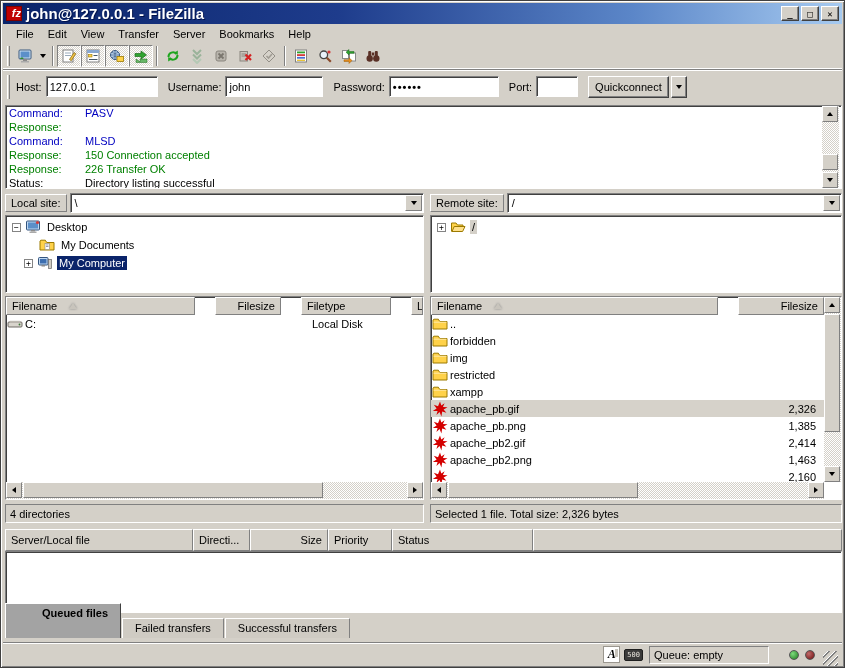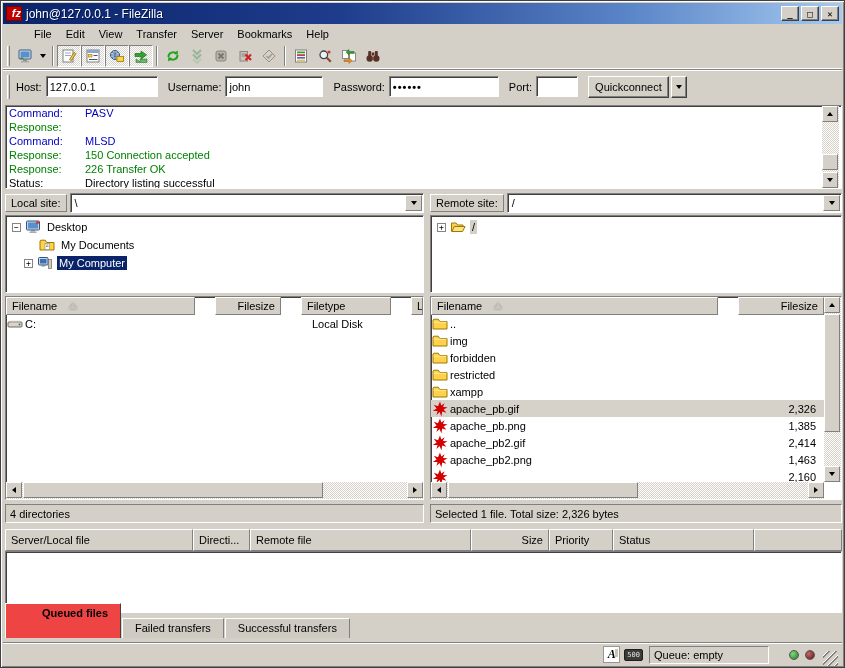--- a/index.html
+++ b/index.html
@@ -15,26 +15,26 @@
       linear-gradient(45deg,#fff 25%,transparent 25%,transparent 75%,#fff 75%),
       linear-gradient(45deg,#fff 25%,transparent 25%,transparent 75%,#fff 75%);
       background-size:2px 2px; background-position:0 0,1px 1px; background-color:#D4D0C8; }
 
   
   #titlebar { position:absolute; left:2px; top:2px; width:839px; height:21px;
       background:linear-gradient(90deg,#0A246A 0%,#1E3C8C 40%,#5B86C8 75%,#A6CAF0 100%);
       display:flex; align-items:center; padding:0 3px; }
   #fz-logo { width:16px; height:15px; background:#C00000; border:1px solid #7d0000; color:#fff;
       font-weight:bold; font-style:italic; font-size:11px; line-height:13px; text-align:right; margin-right:4px; }
-  #title-text { color:#fff; font-weight:normal; font-size:12px; flex:1; text-shadow:1px 1px 0 #00124a; }
+  #title-text { color:#fff; font-weight:bold; font-size:15px; flex:1; text-shadow:1px 1px 0 #00124a; }
   .tb-btn { width:18px; height:15px; margin-left:2px; display:flex; align-items:center; justify-content:center;
       font-size:9px; font-weight:bold; font-family:"DejaVu Sans Mono",monospace; color:#000; }
 
   
-  #menubar { position:absolute; left:2px; top:23px; width:839px; height:19px; display:flex; align-items:center; padding-left:24px; }
+  #menubar { position:absolute; left:2px; top:23px; width:839px; height:19px; display:flex; align-items:center; padding-left:6px; }
   .menu-item { padding:2px 7px; }
 
   
   #toolbar { position:absolute; left:2px; top:42px; width:839px; height:26px; display:flex; align-items:center; padding-left:3px; border-bottom:1px solid #fff; }
   .tgrip { width:3px; height:20px; margin:0 3px 0 1px; border-left:1px solid #fff; border-right:1px solid #808080; }
   .tsep { width:2px; height:20px; margin:0 3px; border-left:1px solid #808080; border-right:1px solid #fff; }
   .tbtn { width:24px; height:22px; display:flex; align-items:center; justify-content:center; border:1px solid transparent; }
   .tbtn.pressed { border-color:#808080 #fff #fff #808080; background-image:
       linear-gradient(45deg,#fff 25%,transparent 25%,transparent 75%,#fff 75%),
       linear-gradient(45deg,#fff 25%,transparent 25%,transparent 75%,#fff 75%);
@@ -111,21 +111,21 @@
       display:flex; align-items:center; padding-left:4px; }
   #local-status { left:4px; width:419px; } #remote-status { left:429px; width:412px; }
 
   
   #queue-header { position:absolute; left:4px; top:528px; width:837px; height:22px; display:flex; }
   #queue-header .hcell { height:22px; }
   #queue-body { position:absolute; left:4px; top:550px; width:837px; height:62px; background:#fff;
       border:1px solid; border-color:#808080 #fff #fff #808080; box-shadow:inset 1px 1px 0 #404040; }
   #tabs { position:absolute; left:4px; top:614px; height:23px; display:flex; align-items:flex-end; }
   .tab { height:20px; padding:3px 12px 0; margin-right:1px; background:#CFCBC3; border:1px solid; border-color:#fff #808080 #808080 #fff; border-bottom:none; }
-  .tab.active { height:35px; background:#ef4444; font-weight:bold; border-color:#fff #404040 transparent #fff;padding-left:36px; }
+  .tab.active { height:35px; background:#a3a3a3; font-weight:bold; border-color:#fff #404040 transparent #fff;padding-left:36px; }
 
   
   #statusbar { position:absolute; left:2px; top:641px; width:839px; height:24px; border-top:1px solid #808080; box-shadow:inset 0 1px 0 #fff;
       display:flex; align-items:center; justify-content:flex-end; padding-right:4px; }
   #dt-icon { width:17px; height:17px; background:#fff; border:1px solid #9a968e; font-family:"Liberation Serif",serif; font-style:italic;
       font-weight:bold; font-size:12px; text-align:center; line-height:15px; margin-right:4px; position:relative; }
   #dt-icon::after { content:""; position:absolute; right:1px; top:2px; width:3px; height:8px; background:#c8c4bc; }
   #speed-badge { height:12px; padding:0 2px; background:#3A3A3A; border:1px solid #1e1e1e; border-radius:2px; color:#E8E4DC;
       font-size:7px; line-height:10px; font-family:"DejaVu Sans Mono",monospace; margin-right:6px; }
   #queue-status { width:120px; height:18px; border:1px solid; border-color:#808080 #fff #fff #808080; display:flex; align-items:center; padding-left:4px; margin-right:14px; }
@@ -451,29 +451,29 @@
             <path d="M1.6 6.2 L14.4 6.2" stroke="#FFE9A8"></path>
           </svg>
         <span class="fcell" style="width:268px;">..</span>
         <span class="fcell" style="flex:1;text-align:right;padding-right:8px;"></span>
       </div>
       <div class="frow">
         <svg class="fic" viewBox="0 0 16 16">
             <path d="M1 4 L1 13 L15 13 L15 5.5 L7.8 5.5 L6.3 3.2 L1.8 3.2 Z" fill="#FFD24A" stroke="#9C7A00"></path>
             <path d="M1.6 6.2 L14.4 6.2" stroke="#FFE9A8"></path>
           </svg>
-        <span class="fcell" style="width:268px;">img</span>
+        <span class="fcell" style="width:268px;">forbidden</span>
         <span class="fcell" style="flex:1;text-align:right;padding-right:8px;"></span>
       </div>
       <div class="frow">
         <svg class="fic" viewBox="0 0 16 16">
             <path d="M1 4 L1 13 L15 13 L15 5.5 L7.8 5.5 L6.3 3.2 L1.8 3.2 Z" fill="#FFD24A" stroke="#9C7A00"></path>
             <path d="M1.6 6.2 L14.4 6.2" stroke="#FFE9A8"></path>
           </svg>
-        <span class="fcell" style="width:268px;">forbidden</span>
+        <span class="fcell" style="width:268px;">img</span>
         <span class="fcell" style="flex:1;text-align:right;padding-right:8px;"></span>
       </div>
       <div class="frow">
         <svg class="fic" viewBox="0 0 16 16">
             <path d="M1 4 L1 13 L15 13 L15 5.5 L7.8 5.5 L6.3 3.2 L1.8 3.2 Z" fill="#FFD24A" stroke="#9C7A00"></path>
             <path d="M1.6 6.2 L14.4 6.2" stroke="#FFE9A8"></path>
           </svg>
         <span class="fcell" style="width:268px;">restricted</span>
         <span class="fcell" style="flex:1;text-align:right;padding-right:8px;"></span>
       </div>
@@ -543,23 +543,20 @@
   <div id="remote-status" class="pane-status">
       <span>Selected 1 file. Total size: 2,326 bytes</span>
     </div>
 
   <div id="queue-header">
     <div class="hcell" style="width:188px;">
         <span>Server/Local file</span>
       </div>
     <div class="hcell" style="width:57px;">
         <span>Directi...</span>
-      </div>
-    <div class="hcell" style="width:221px;">
-        <span>Remote file</span>
       </div>
     <div class="hcell right" style="width:78px;">
         <span>Size</span>
       </div>
     <div class="hcell" style="width:64px;">
         <span>Priority</span>
       </div>
     <div class="hcell" style="width:141px;">
         <span>Status</span>
       </div>

